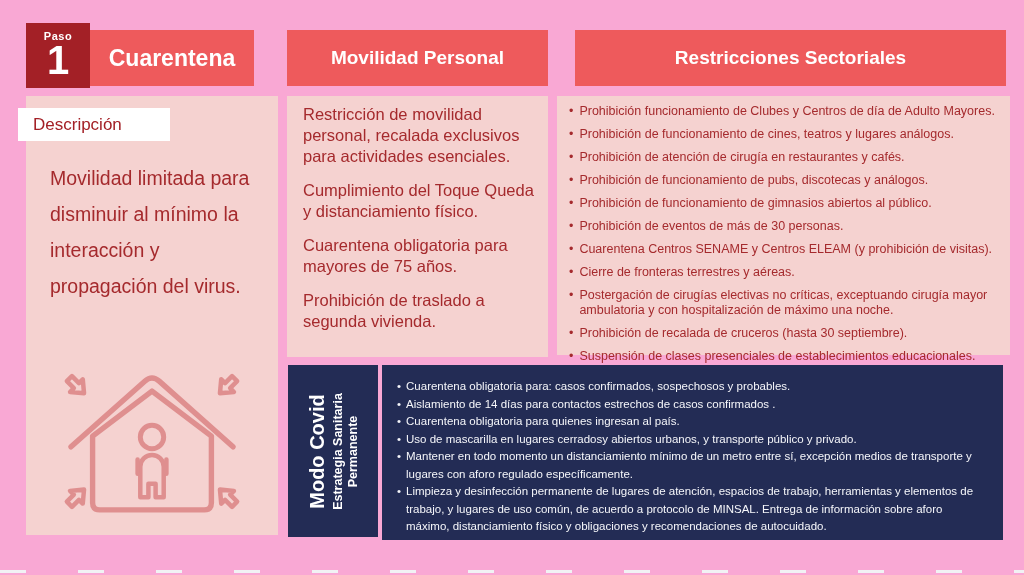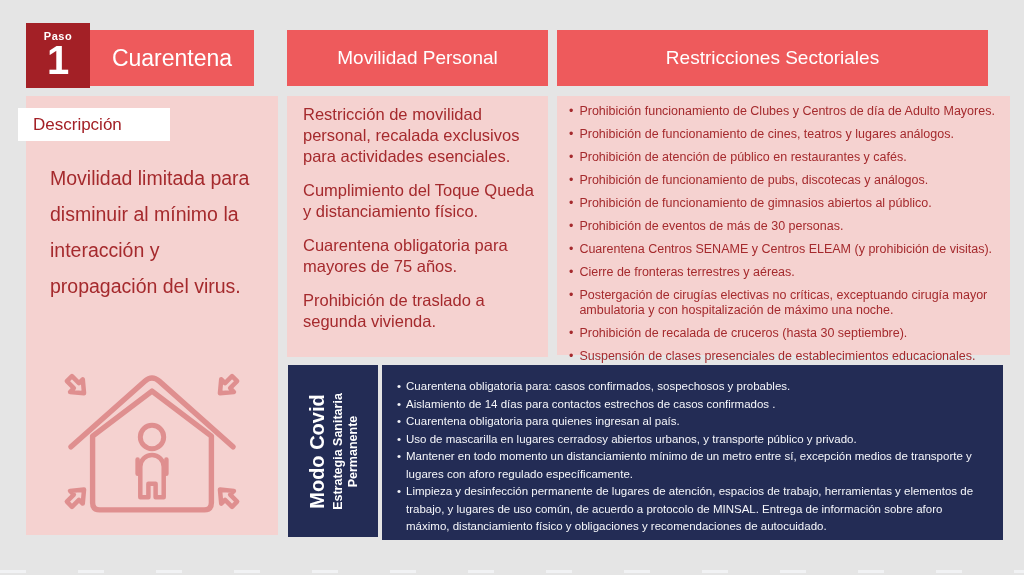--- a/index.html
+++ b/index.html
@@ -1,27 +1,27 @@
 <!DOCTYPE html>
 <html><head>
 <meta charset="utf-8">
 <style>
   html,body{margin:0;padding:0;background:#ffffff;}
   .canvas{
-    position:relative;width:1024px;height:575px;background:#e5e5e5;overflow:hidden;
+    position:relative;width:1024px;height:575px;background:#f9a8d4;overflow:hidden;
     font-family:"Liberation Sans", sans-serif;
   }
   
   .paso-box{position:absolute;left:26px;top:23px;width:64px;height:65px;background:#A32026;color:#fff;text-align:center;}
   .paso-label{font-size:11px;font-weight:bold;letter-spacing:.5px;margin-top:7px;}
   .paso-number{font-size:40px;font-weight:bold;line-height:40px;margin-top:-2px;}
-  .hdr{position:absolute;top:30px;height:56px;background:#EE5A5C;color:#ffffff;display:flex;align-items:center;justify-content:center;font-weight:normal;text-align:center;}
+  .hdr{position:absolute;top:30px;height:56px;background:#EE5A5C;color:#ffffff;display:flex;align-items:center;justify-content:center;font-weight:bold;text-align:center;}
   .hdr-cuarentena{left:90px;width:164px;font-size:23px;}
   .hdr-movilidad{left:287px;width:261px;font-size:19px;}
-  .hdr-restricciones{left:557px;width:431px;font-size:19px;}
+  .hdr-restricciones{left:575px;width:431px;font-size:19px;}
   
   .panel{position:absolute;background:#F5D2D0;}
   .panel-desc{left:26px;top:96px;width:252px;height:439px;}
   .panel-mov{left:287px;top:96px;width:261px;height:261px;}
   .panel-res{left:557px;top:96px;width:453px;height:259px;}
   .desc-label{position:absolute;left:18px;top:108px;width:152px;height:33px;background:#ffffff;
     color:#A32026;font-weight:normal;font-size:17px;display:flex;align-items:center;padding-left:15px;box-sizing:border-box;}
   .desc-text{position:absolute;left:50px;top:160px;width:218px;color:#A52A2D;font-size:19.5px;line-height:36px;}
   .house-wrap{position:absolute;left:44px;top:352px;width:216px;height:178px;}
   
@@ -113,21 +113,21 @@
         <span>Prohibición funcionamiento de Clubes y Centros de día de Adulto Mayores.</span>
       </li>
 
       <li>
         <span class="dot">•</span>
         <span>Prohibición de funcionamiento de cines, teatros y lugares análogos.</span>
       </li>
 
       <li>
         <span class="dot">•</span>
-        <span>Prohibición de atención de público en restaurantes y cafés.</span>
+        <span>Prohibición de atención de cirugía en restaurantes y cafés.</span>
       </li>
 
       <li>
         <span class="dot">•</span>
         <span>Prohibición de funcionamiento de pubs, discotecas y análogos.</span>
       </li>
 
       <li>
         <span class="dot">•</span>
         <span>Prohibición de funcionamiento de gimnasios abiertos al público.</span>

